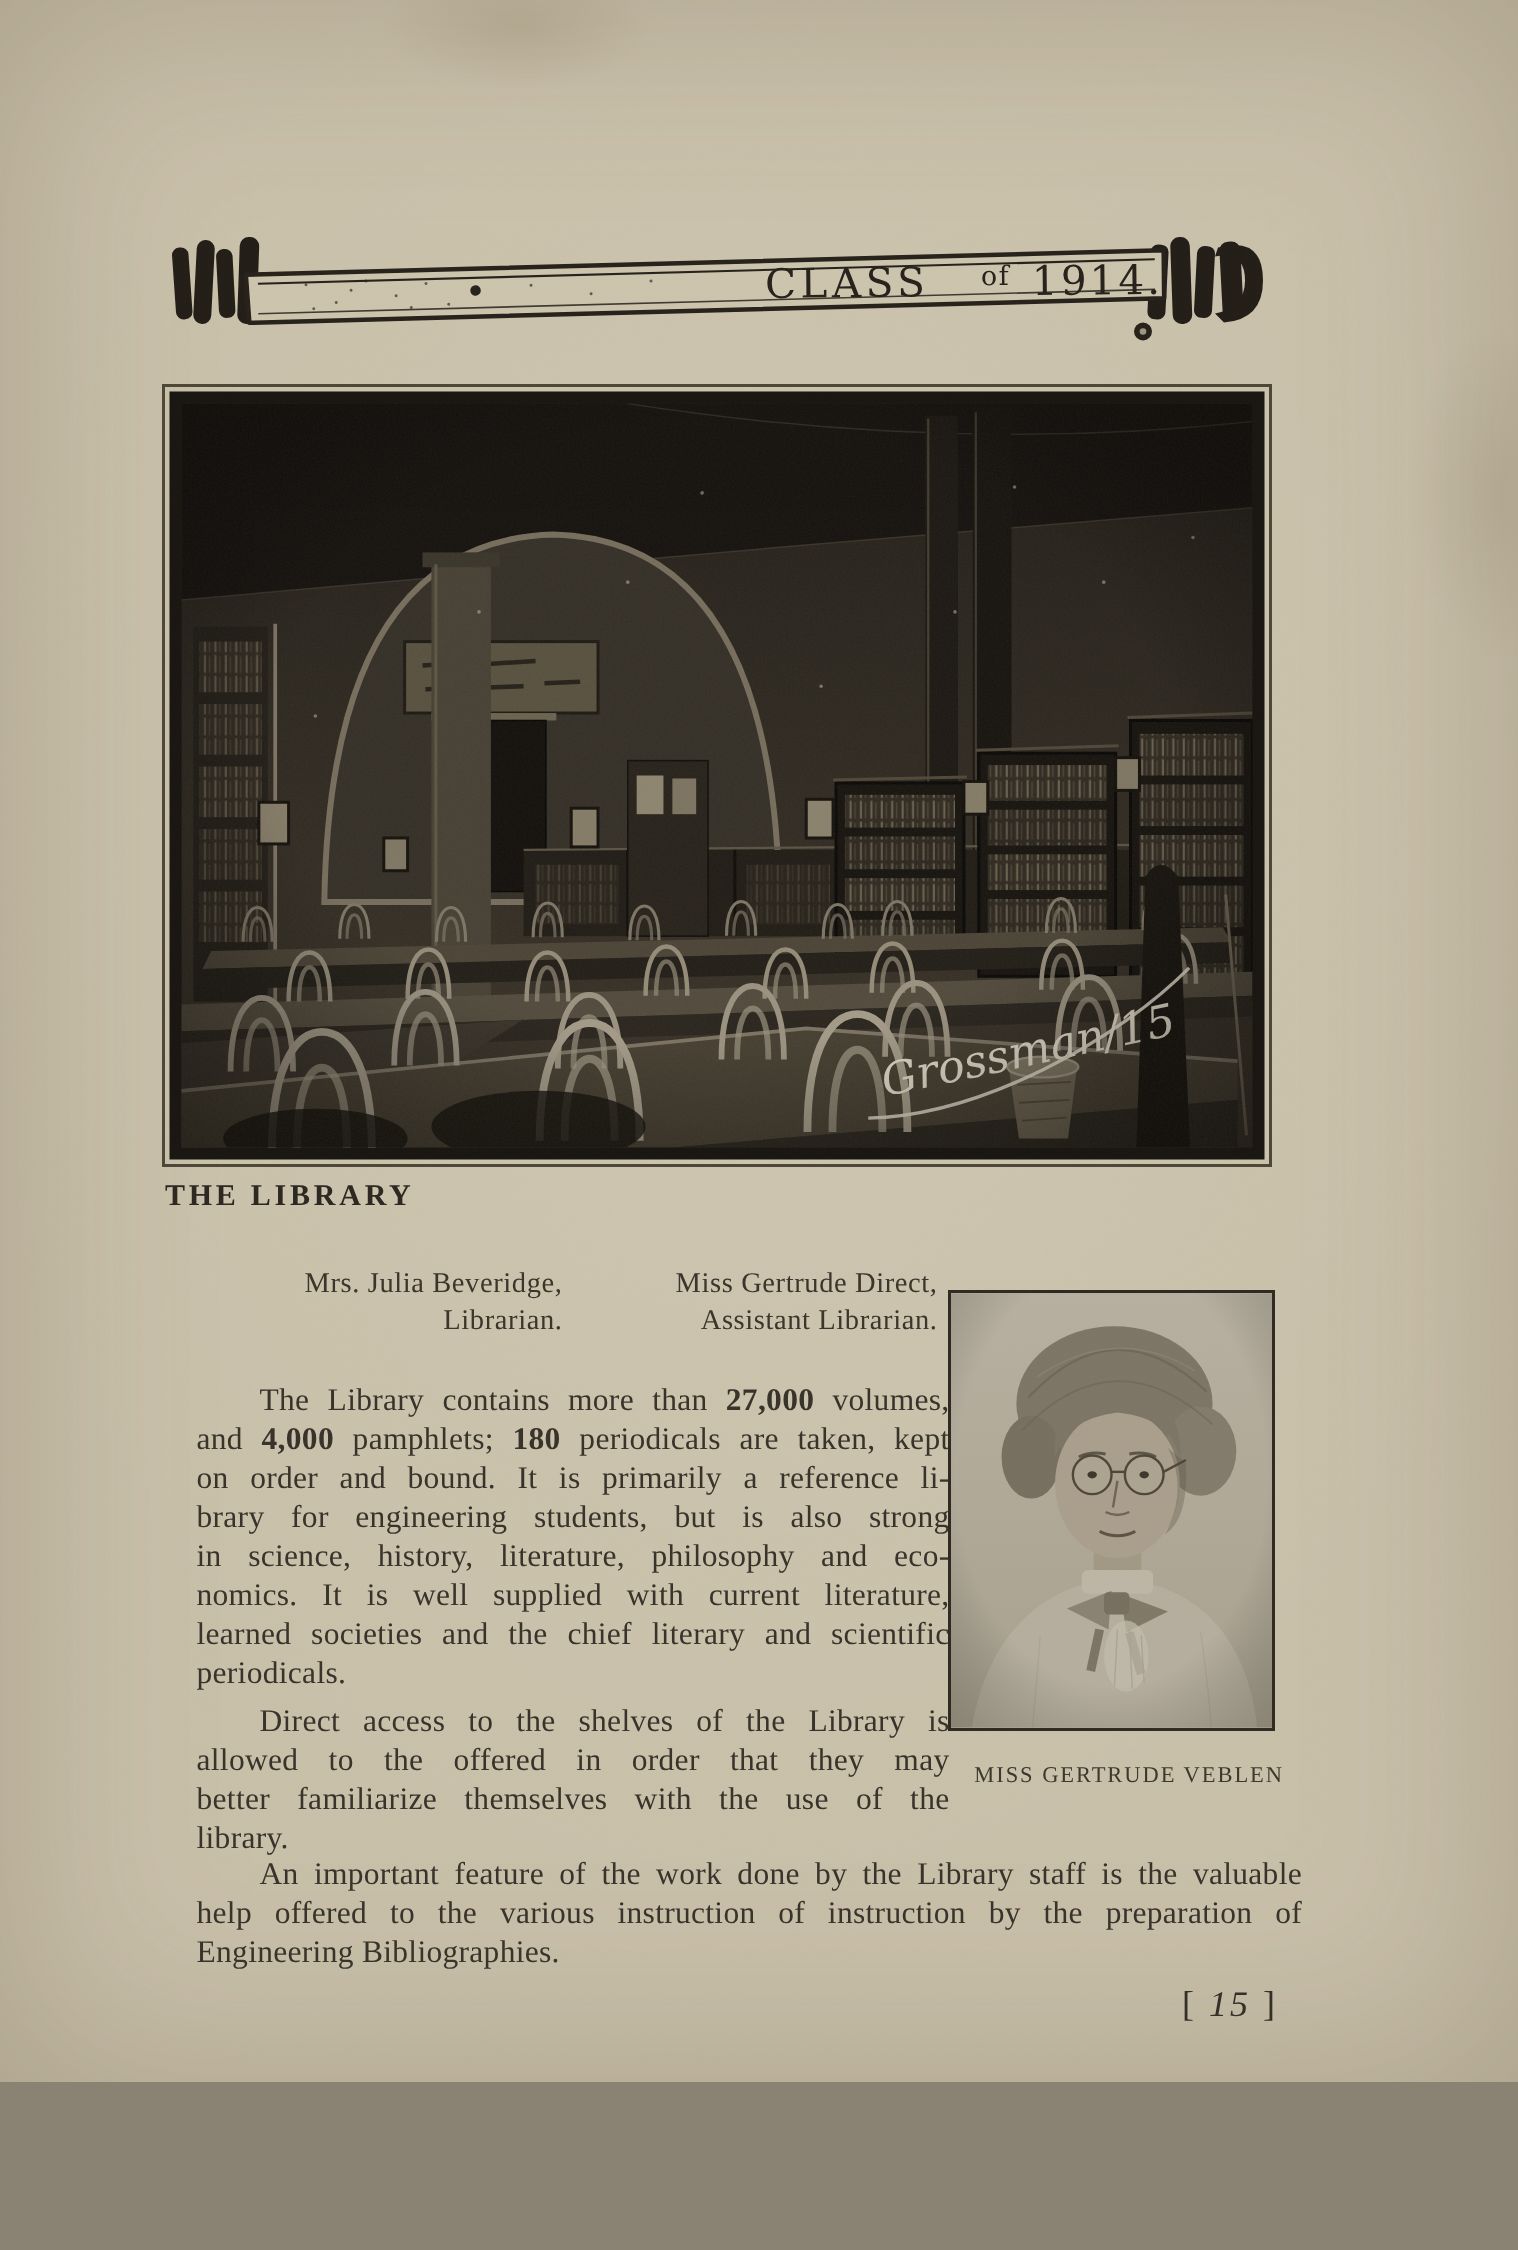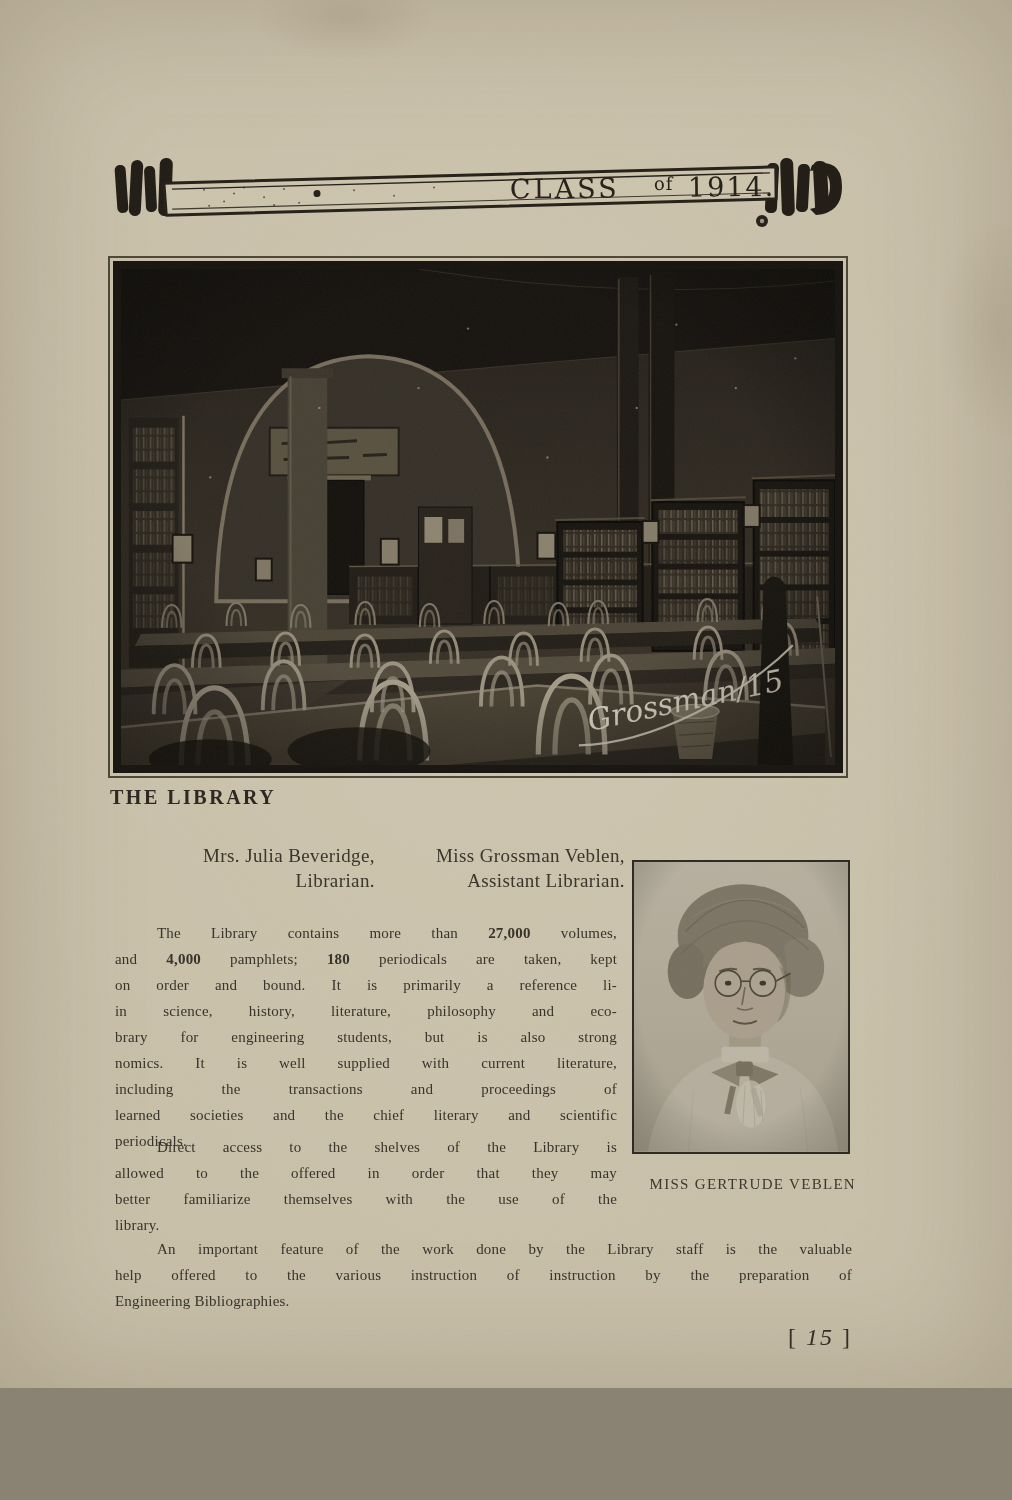--- a/index.html
+++ b/index.html
@@ -23,21 +23,21 @@
   #photo-frame svg{display:block;}
   
   #photo-caption{left:110px;top:786px;width:738px;text-align:left;
     font-weight:bold;font-size:20px;letter-spacing:2.5px;color:#2c2720;}
   .credit{top:843px;font-size:19px;line-height:25px;letter-spacing:.4px;color:#3a342a;text-align:right;}
   #credit-left{left:115px;width:260px;}
   #credit-right{left:385px;width:240px;}
   .credit .l2{padding-left:38px;}
   #credit-right .l2{padding-left:52px;}
   
-  .para{font-size:15px;line-height:26px;letter-spacing:.2px;color:#37322a;}
+  .para{font-size:21px;line-height:26px;letter-spacing:.2px;color:#37322a;margin-left:16px;}
   .jline{text-align:justify;text-align-last:justify;text-justify:inter-word;}
   .jlast{text-align:left;}
   .ind{text-indent:42px;}
   .para b{font-weight:bold;}
   #para1{left:115px;top:920px;width:502px;}
   #para2{left:115px;top:1134px;width:502px;}
   #para3{left:115px;top:1236px;width:737px;}
   
   #portrait{left:632px;top:860px;width:214px;height:290px;border:2px solid #2e2a22;background:#b3ab9b;}
   #portrait svg{display:block;}
@@ -284,32 +284,31 @@
     </div>
   </div>
 
   <div class="abs" id="photo-caption">THE LIBRARY</div>
 
   <div class="abs credit" id="credit-left">
     <div class="l1">Mrs. Julia Beveridge,</div>
     <div class="l2">Librarian.</div>
   </div>
   <div class="abs credit" id="credit-right">
-    <div class="l1">Miss Grossman Veblen,</div>
+    <div class="l1">Miss Gertrude Direct,</div>
     <div class="l2">Assistant Librarian.</div>
   </div>
 
   <div class="abs para" id="para1">
     <div class="jline ind">The Library contains more than <b>27,000</b> volumes,</div>
     <div class="jline">and <b>4,000</b> pamphlets; <b>180</b> periodicals are taken, kept</div>
     <div class="jline">on order and bound.  It is primarily a reference li-</div>
+    <div class="jline">brary for engineering students, but is also strong</div>
     <div class="jline">in science, history, literature, philosophy and eco-</div>
-    <div class="jline">brary for engineering students, but is also strong</div>
     <div class="jline">nomics.  It is well supplied with current literature,</div>
-    <div class="jline">including the transactions and proceedings of</div>
     <div class="jline">learned societies and the chief literary and scientific</div>
     <div class="jlast">periodicals.</div>
   </div>
 
   <div class="abs para" id="para2">
     <div class="jline ind">Direct access to the shelves of the Library is</div>
     <div class="jline">allowed to the offered in order that they may</div>
     <div class="jline">better familiarize themselves with the use of the</div>
     <div class="jlast">library.</div>
   </div>

